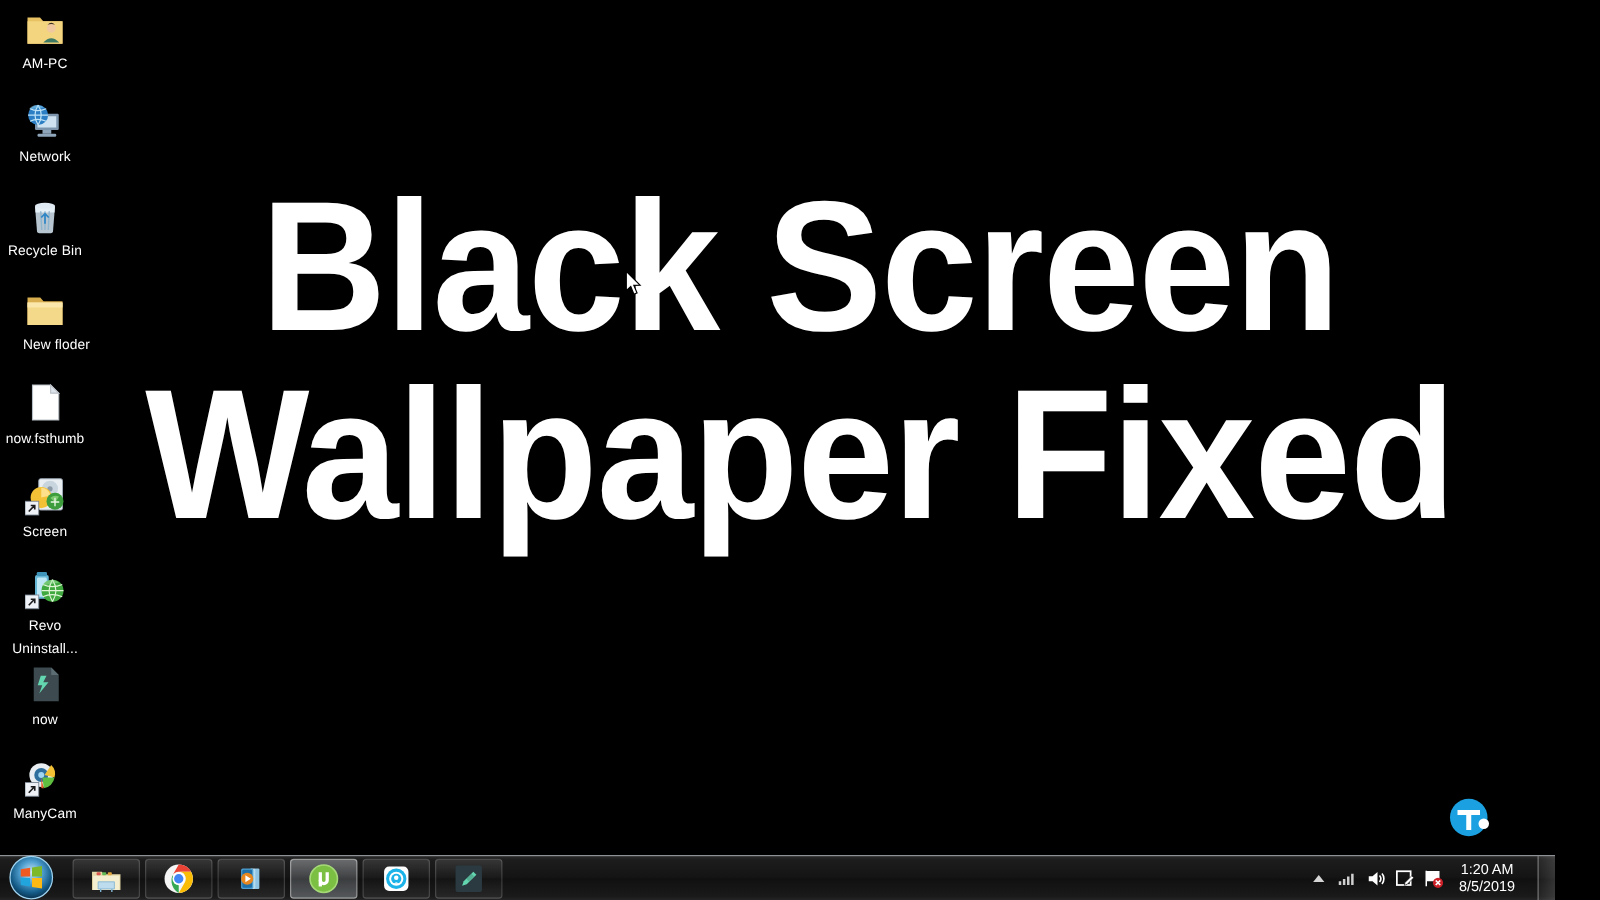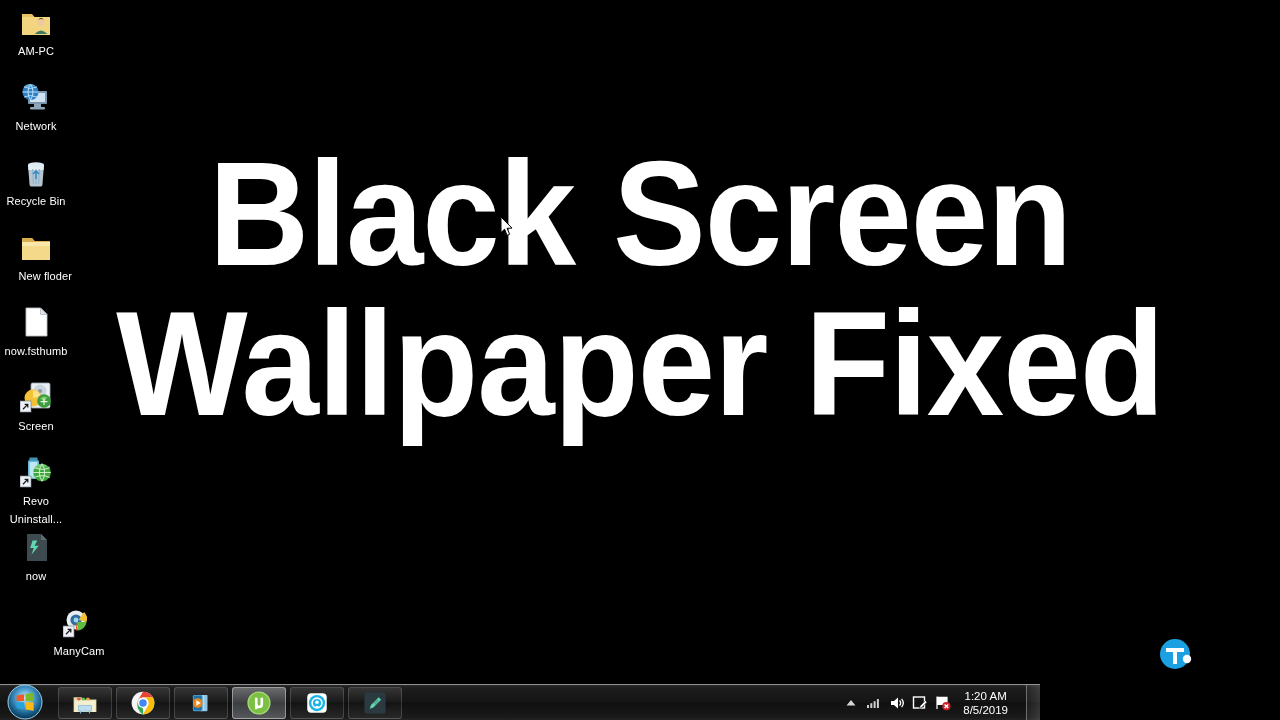--- a/index.html
+++ b/index.html
@@ -105,21 +105,21 @@
     width: 40px; height: 40px;
   }
 
   
   #cursor { position: absolute; left: 500px; top: 216px; width: 14px; height: 21px; }
 
   
   #taskbar {
     position: absolute;
     left: 0; bottom: 0;
-    width: 1040px; height: 36px;
+    width: 1244px; height: 36px;
     background: linear-gradient(to bottom, #2a2a2a 0%, #1d1d1d 8%, #141414 48%, #101010 52%, #1a1a1a 92%, #242424 100%);
     border-top: 1px solid #8e9296;
   }
   #start-orb {
     position: absolute;
     left: 2px; top: -2px;
     width: 46px; height: 38px;
     cursor: pointer;
   }
   #pinned {
@@ -251,21 +251,21 @@
             </g>
           </svg>
         </span><span class="label">Revo Uninstall...</span></div>
       <div class="desk-icon" style="top: 531px;"><span class="glyph">
           <svg viewBox="0 0 32 32">
             <path d="M7 3 h14 l6 6 V30 H7 Z" fill="#3d4b50"></path>
      <path d="M21 3 v6 h6 Z" fill="#5b6d73"></path>
      <path d="M12.6 9.5 h4.6 l-2.6 5.2 h4.2 l-7.4 9 l2.4 -6.6 h-3.6 z" fill="#63d6b0"></path>
           </svg>
         </span><span class="label">now</span></div>
-      <div class="desk-icon" style="top: 606px; margin-left: 43px;"><span class="glyph">
+      <div class="desk-icon" style="top: 606px;"><span class="glyph">
           <svg viewBox="0 0 32 32">
             <circle cx="13" cy="14" r="9.5" fill="#e9eef2"></circle>
      <circle cx="13" cy="14" r="5.6" fill="#2f6f9e"></circle>
      <circle cx="13" cy="14" r="2.4" fill="#9fd7f2"></circle>
      <path d="M21 6 a10 10 0 0 1 2.6 10 l-8 -2 z" fill="#f3c135"></path>
      <path d="M23.6 16 a10 10 0 0 1 -8.6 8.6 l-1 -8.6 z" fill="#5fbd3f"></path>
      <path d="M15 24.6 a10 10 0 0 1 -2 -0.2 l0 -8.4 z" fill="#e2622e"></path>
             <g transform="translate(0,20)">
               <rect x="0" y="0" width="11" height="11" fill="#eef2f7" stroke="#7a8591" stroke-width="0.7"></rect>
               <path d="M3 8.2 L7.4 3.6 M4.6 3.4 H7.8 V6.6" stroke="#1c1c1c" stroke-width="1.3" fill="none"></path>

